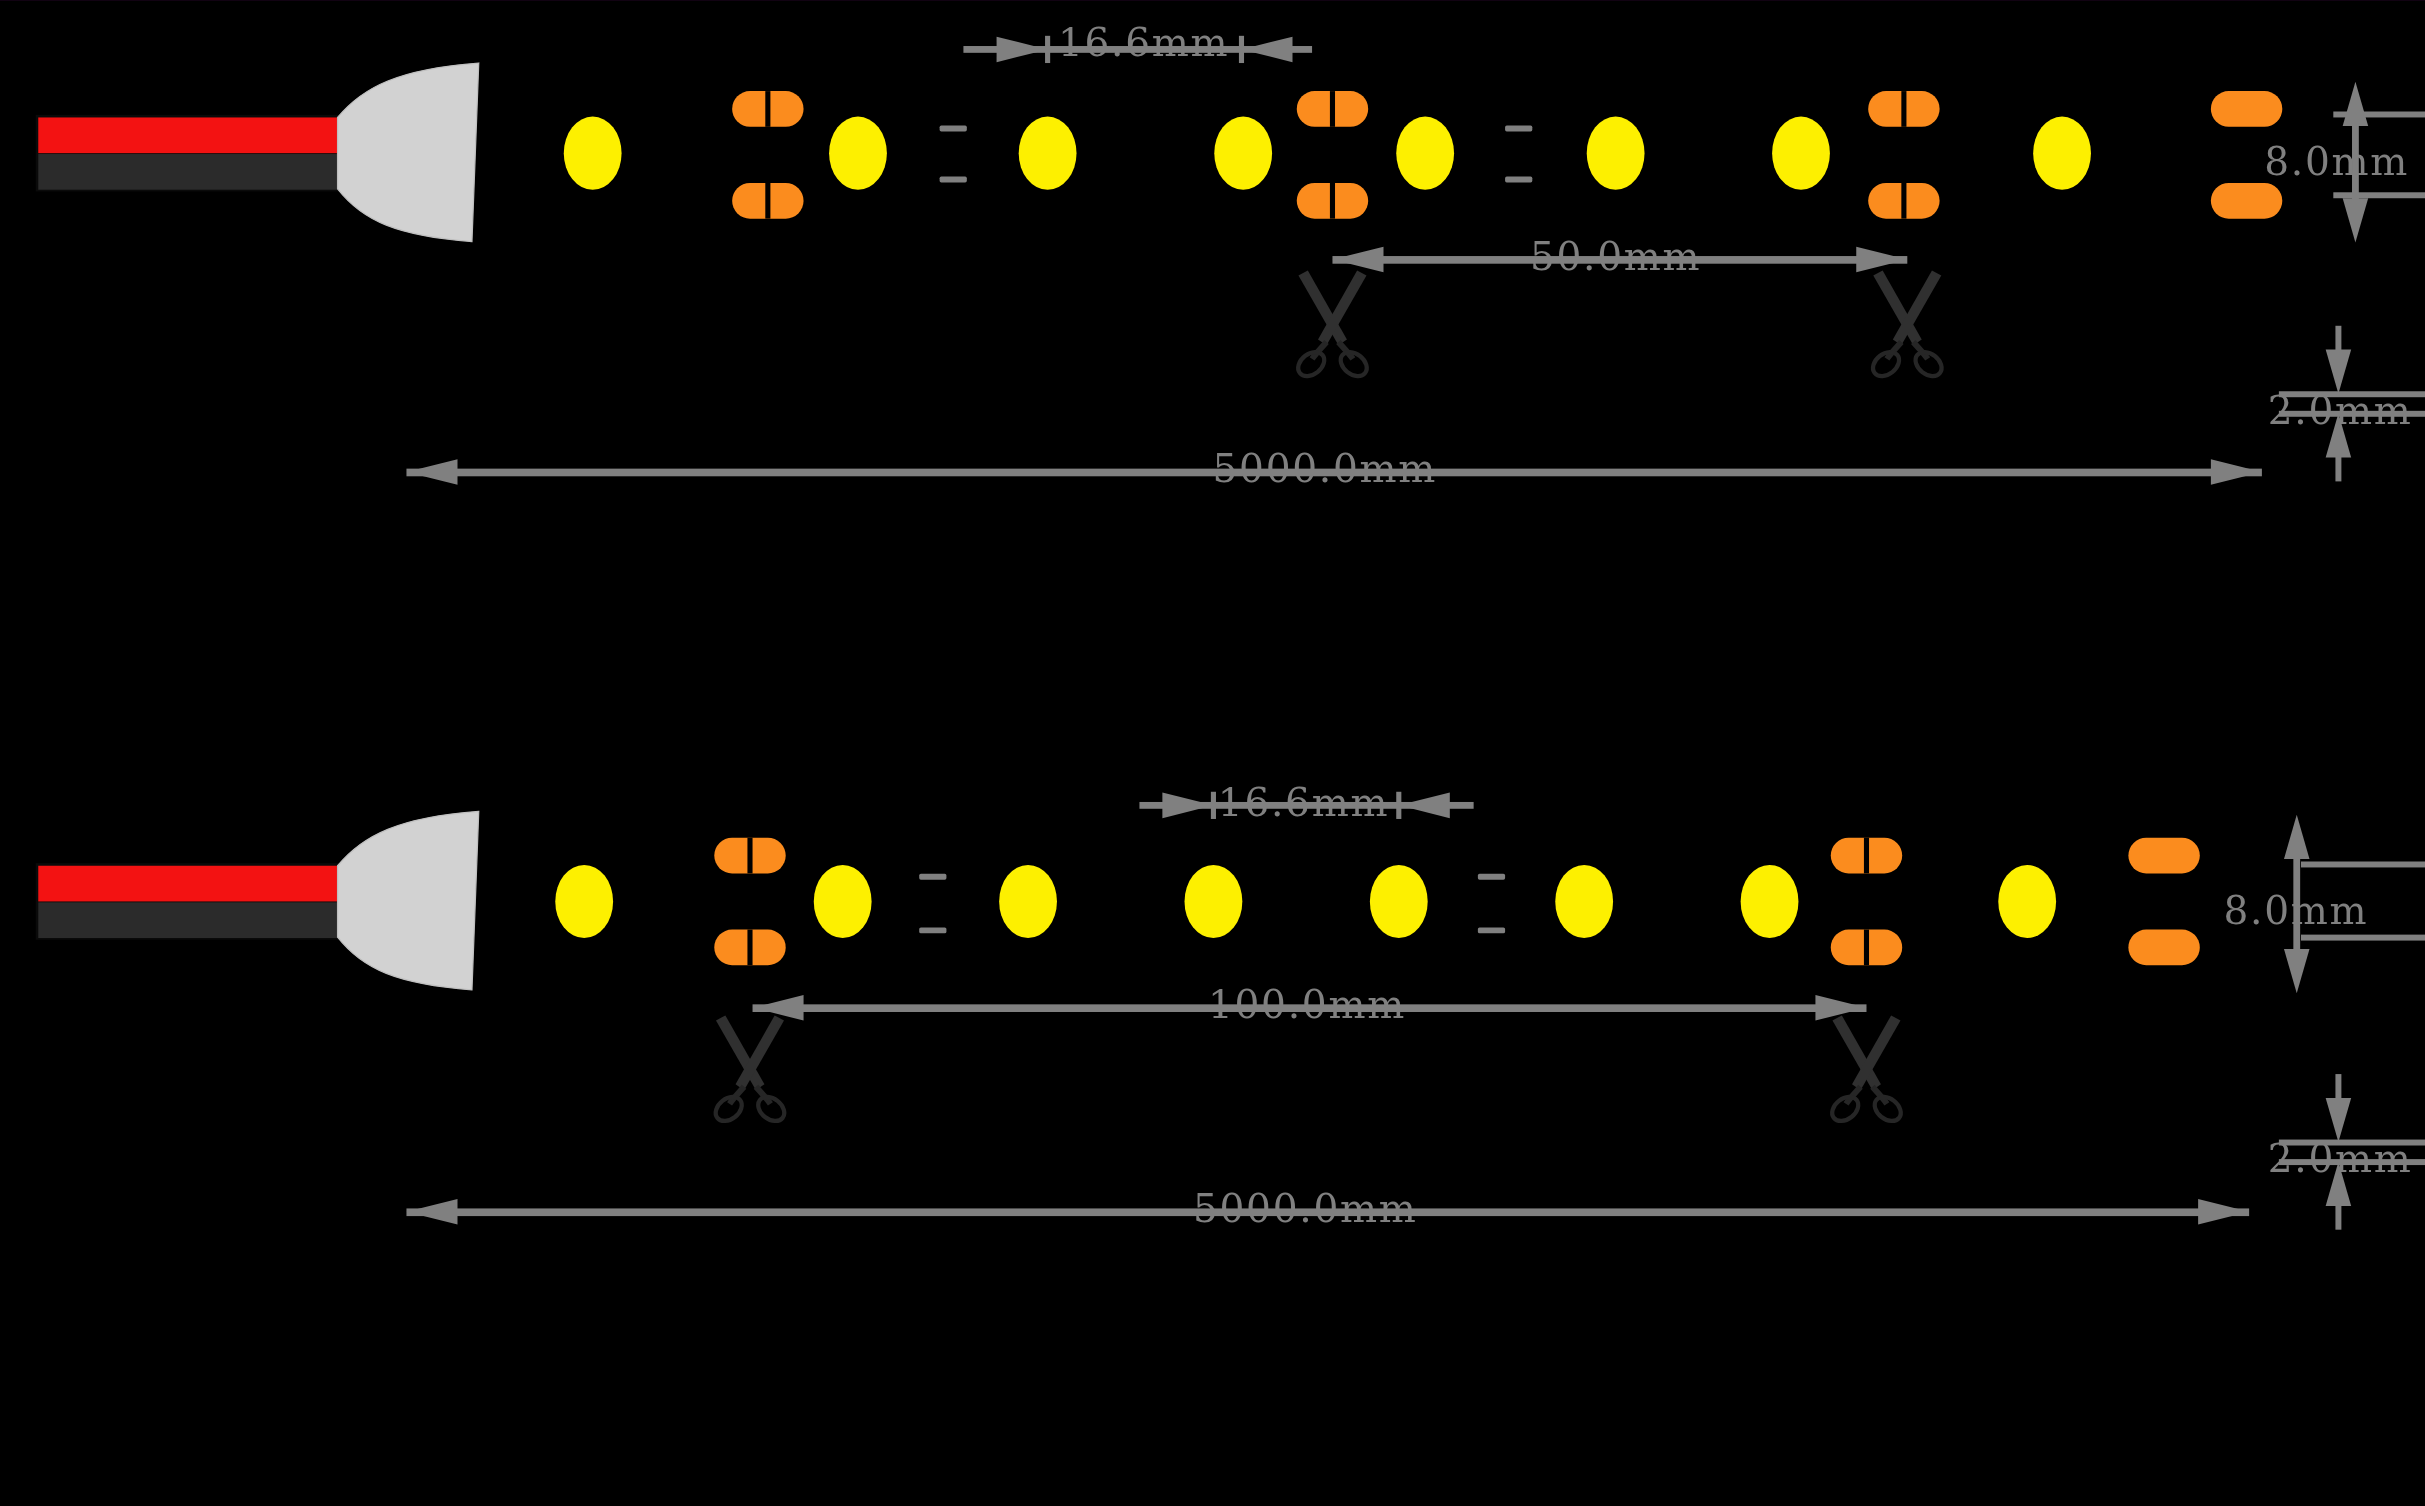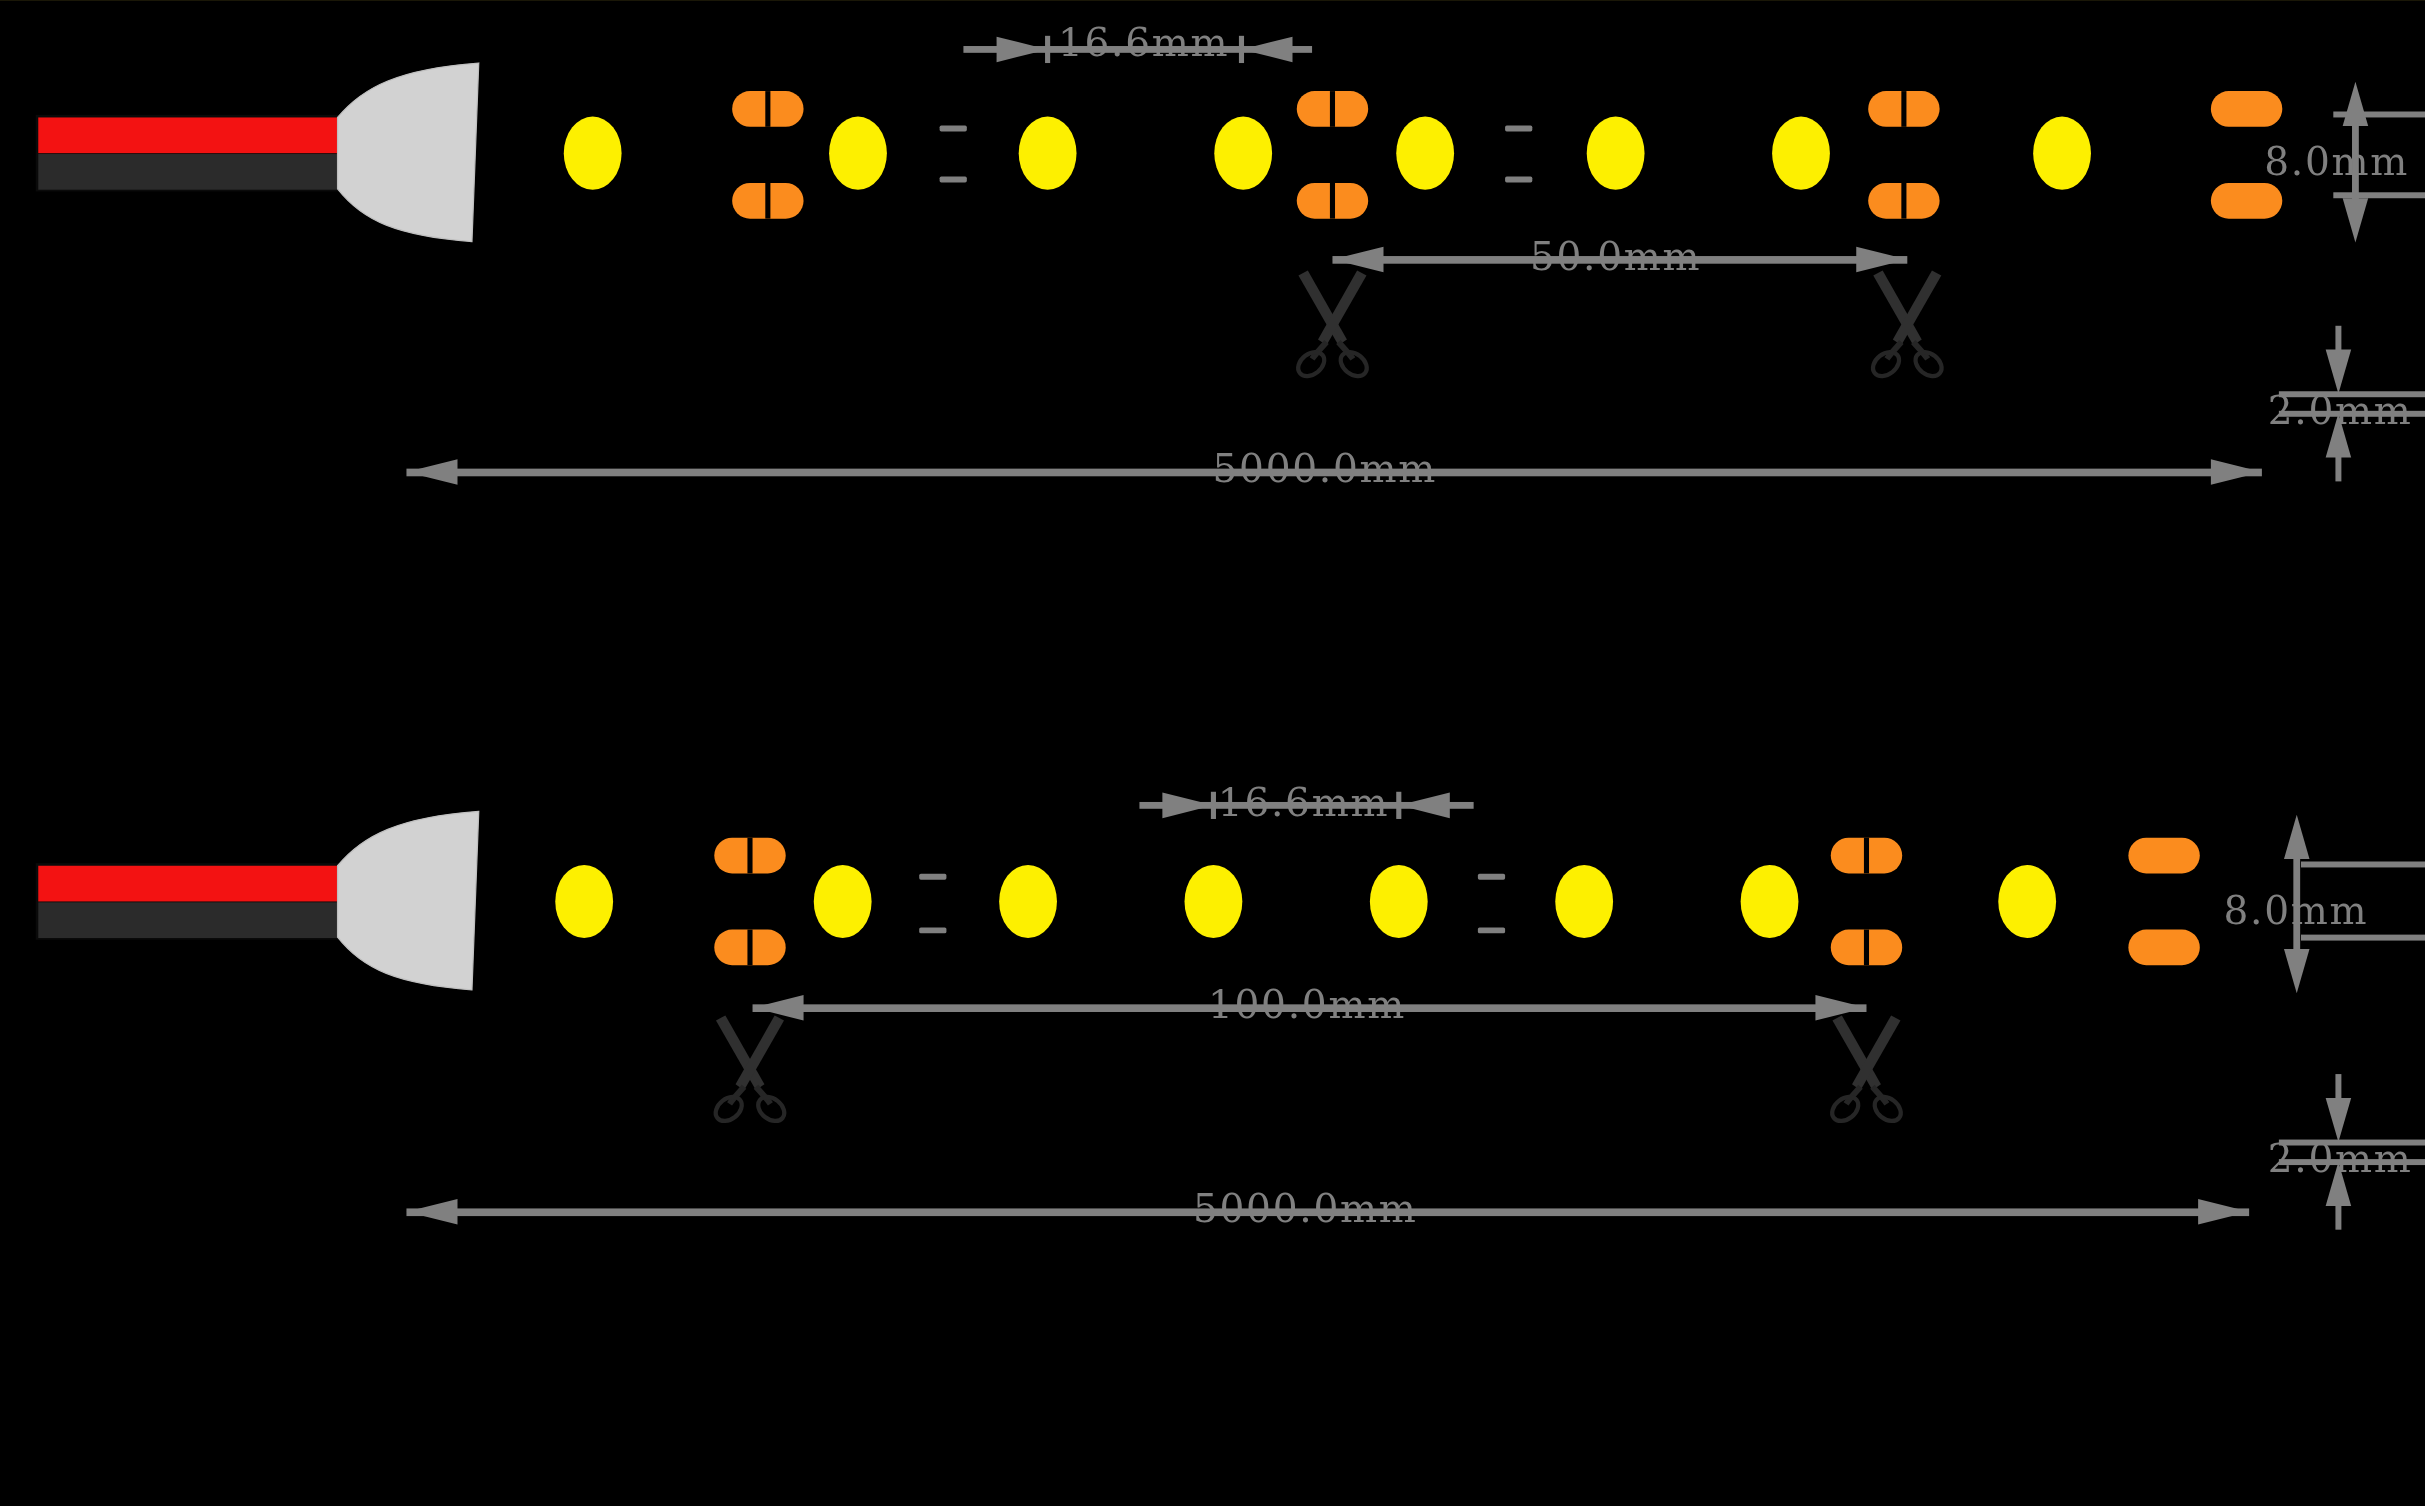--- a/index.html
+++ b/index.html
@@ -1,16 +1,16 @@
 <!DOCTYPE html>
 <html style="font-size:13.6px"><head>
 <meta charset="utf-8">
 <style>
   html, body { margin: 0; padding: 0; background: #000; }
-  #stage { position: relative; width: 2426px; height: 1507px; overflow: hidden; background: #fde047; }
+  #stage { position: relative; width: 2426px; height: 1507px; overflow: hidden; background: #a21caf; }
   svg text {
     font-family: "DejaVu Serif", "Liberation Serif", serif;
     font-size: 46px;
     fill: #808080;
     letter-spacing: 2px;
   }
 </style>
 </head>
 <body>
 

